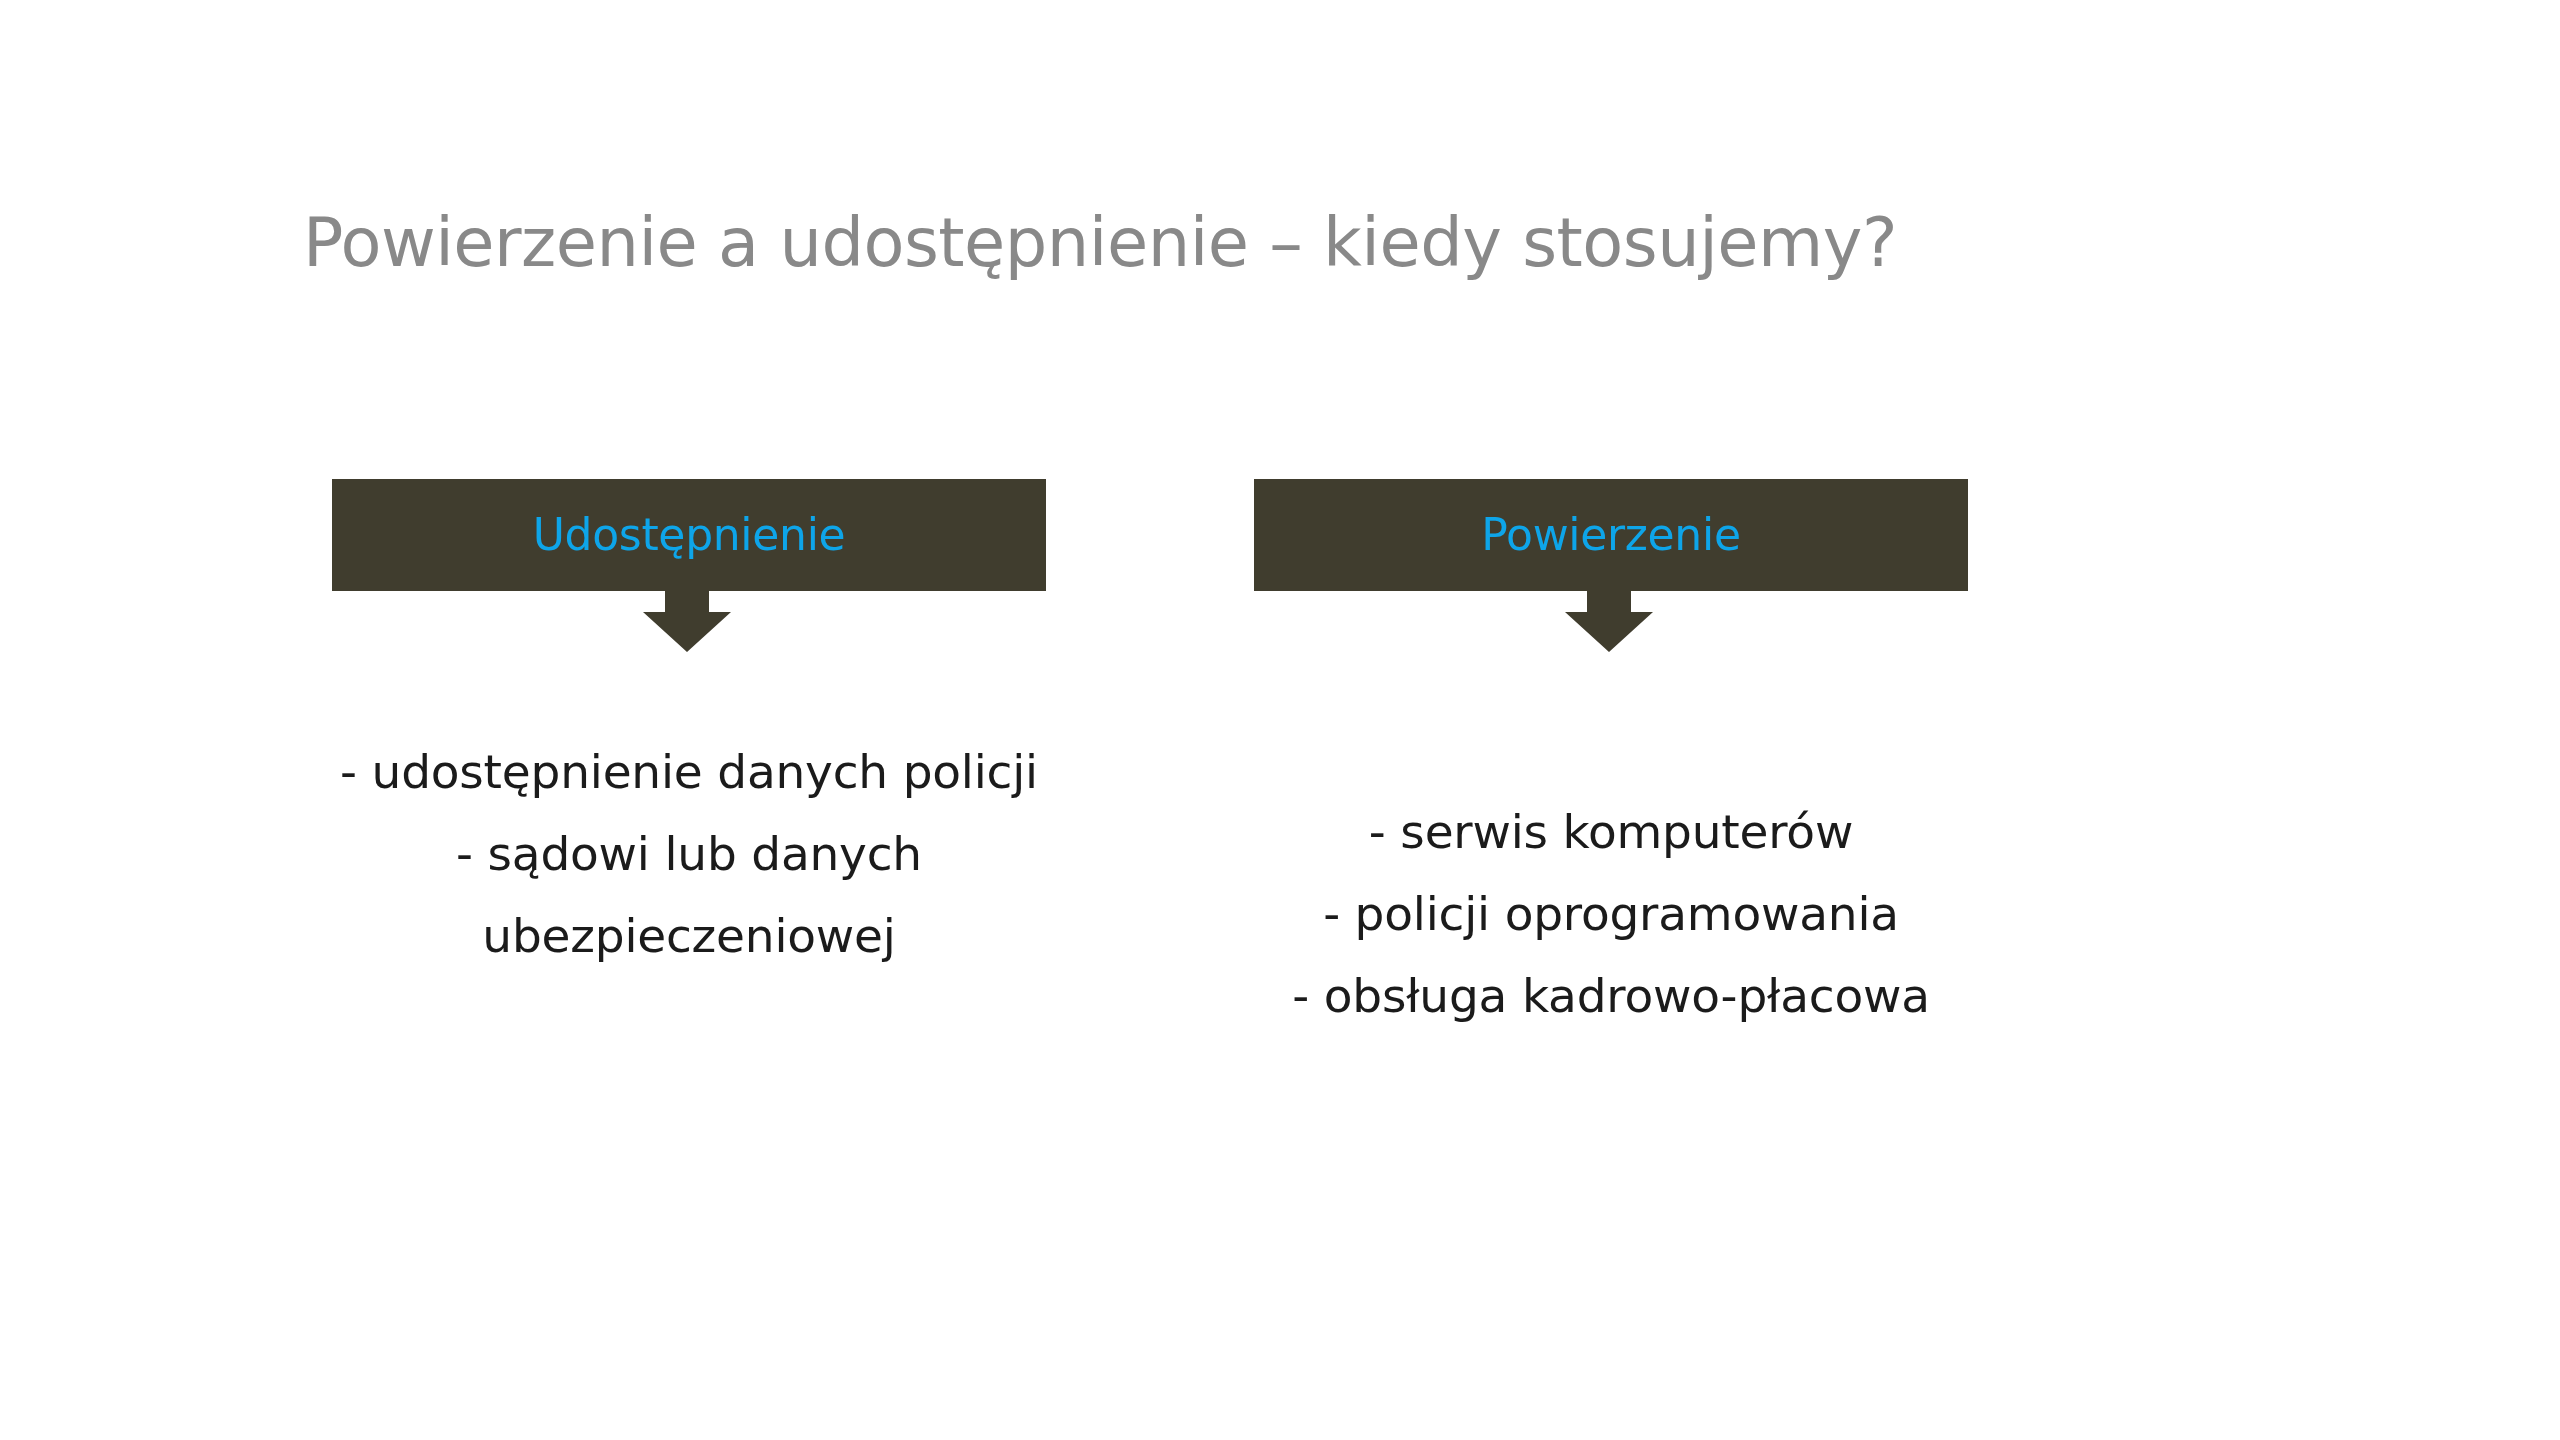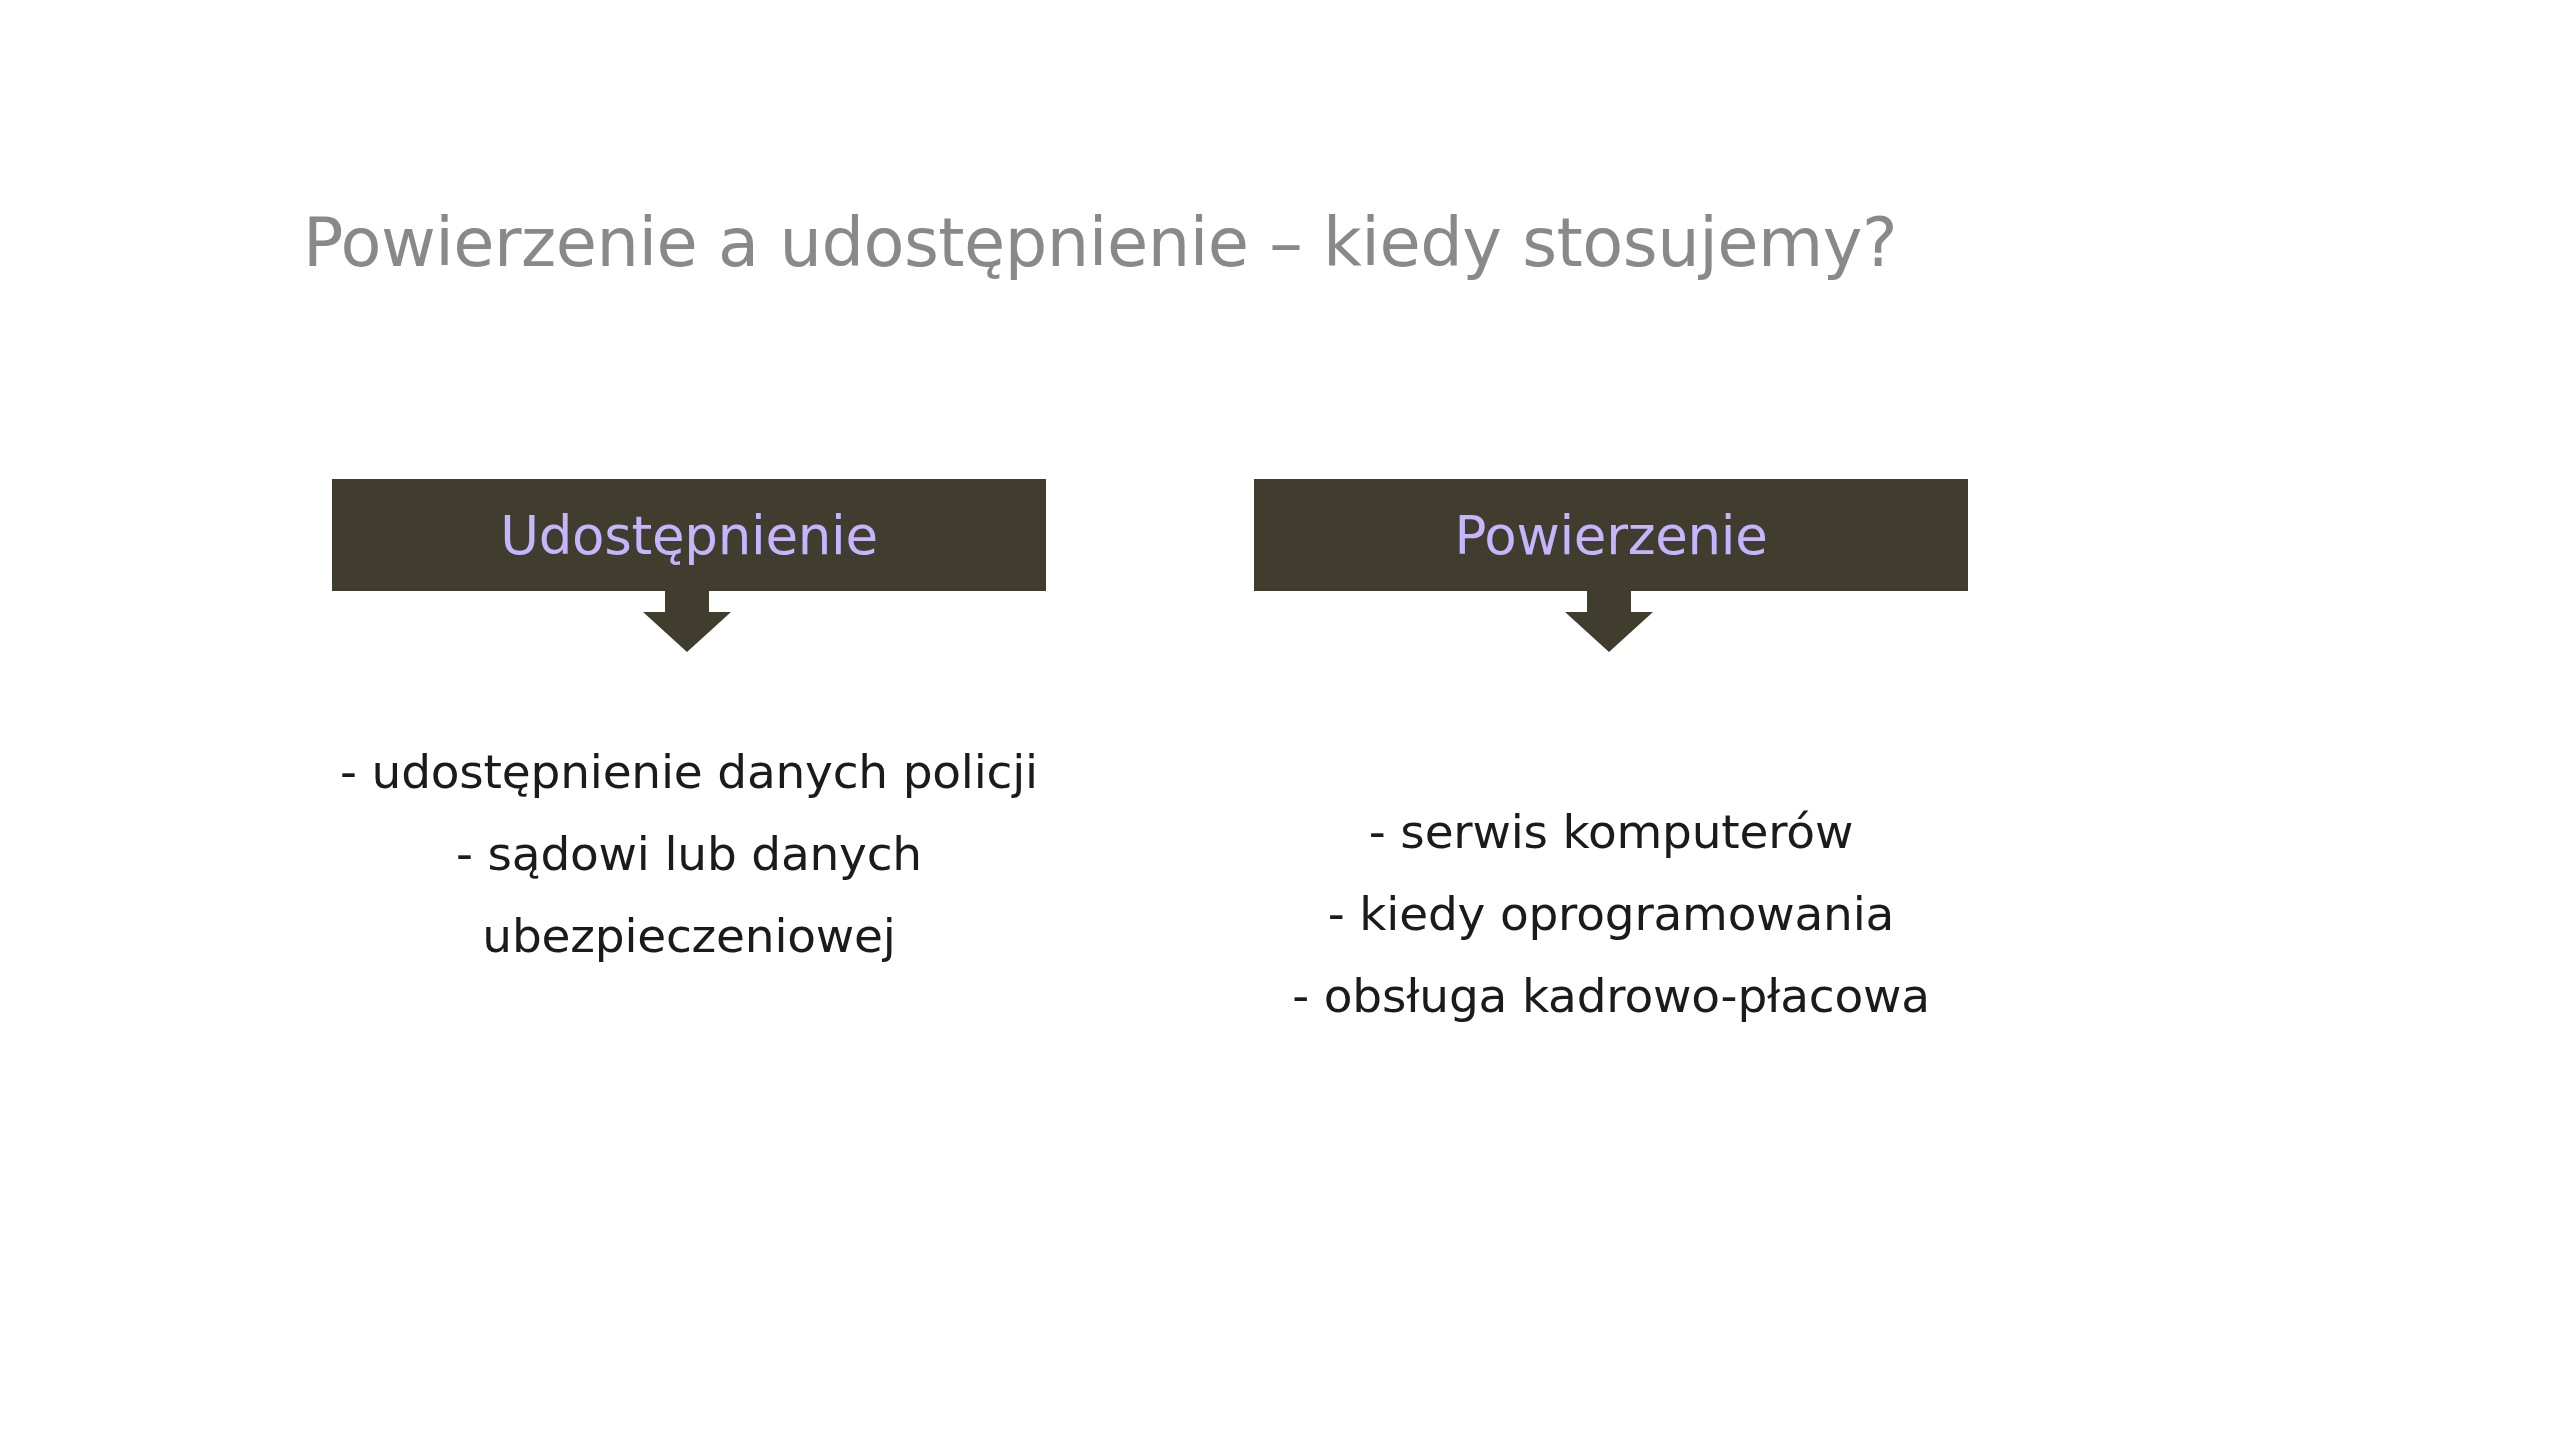--- a/index.html
+++ b/index.html
@@ -54,23 +54,23 @@
     left: 0;
     width: 714px;
     height: 112px;
     background: #403D2E;
     display: flex;
     align-items: center;
     justify-content: center;
     box-sizing: border-box;
   }
   .header-box-label {
-    color: #c4b5fd;
+    color: #0ea5e9;
     font-family: "DejaVu Sans", sans-serif;
-    font-size: 53px;
+    font-size: 44px;
     font-weight: 400;
     line-height: 1;
     letter-spacing: -0.3px;
     white-space: nowrap;
   }
 
   
   .arrow-down {
     position: absolute;
     top: 590px;
@@ -132,19 +132,19 @@
     </div>
 
     <div class="arrow-down">
       <svg viewBox="0 0 88 62" xmlns="http://www.w3.org/2000/svg" aria-hidden="true">
         <path d="M 22 0 L 66 0 L 66 22 L 88 22 L 44 62 L 0 22 L 22 22 Z" fill="#403D2E"></path>
       </svg>
     </div>
 
     <div class="body-list">
       <span class="line">- serwis komputerów</span>
-      <span class="line">- kiedy oprogramowania</span>
+      <span class="line">- policji oprogramowania</span>
       <span class="line">- obsługa kadrowo-płacowa</span>
     </div>
 
   </div>
 
 </div>
 
 </body></html>

